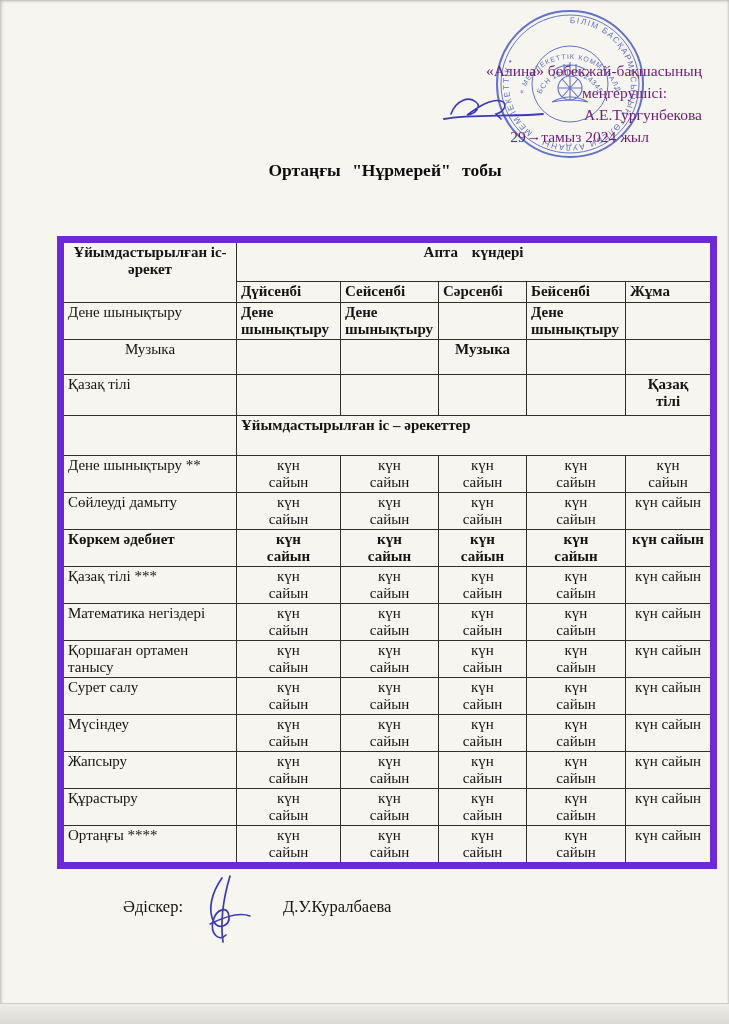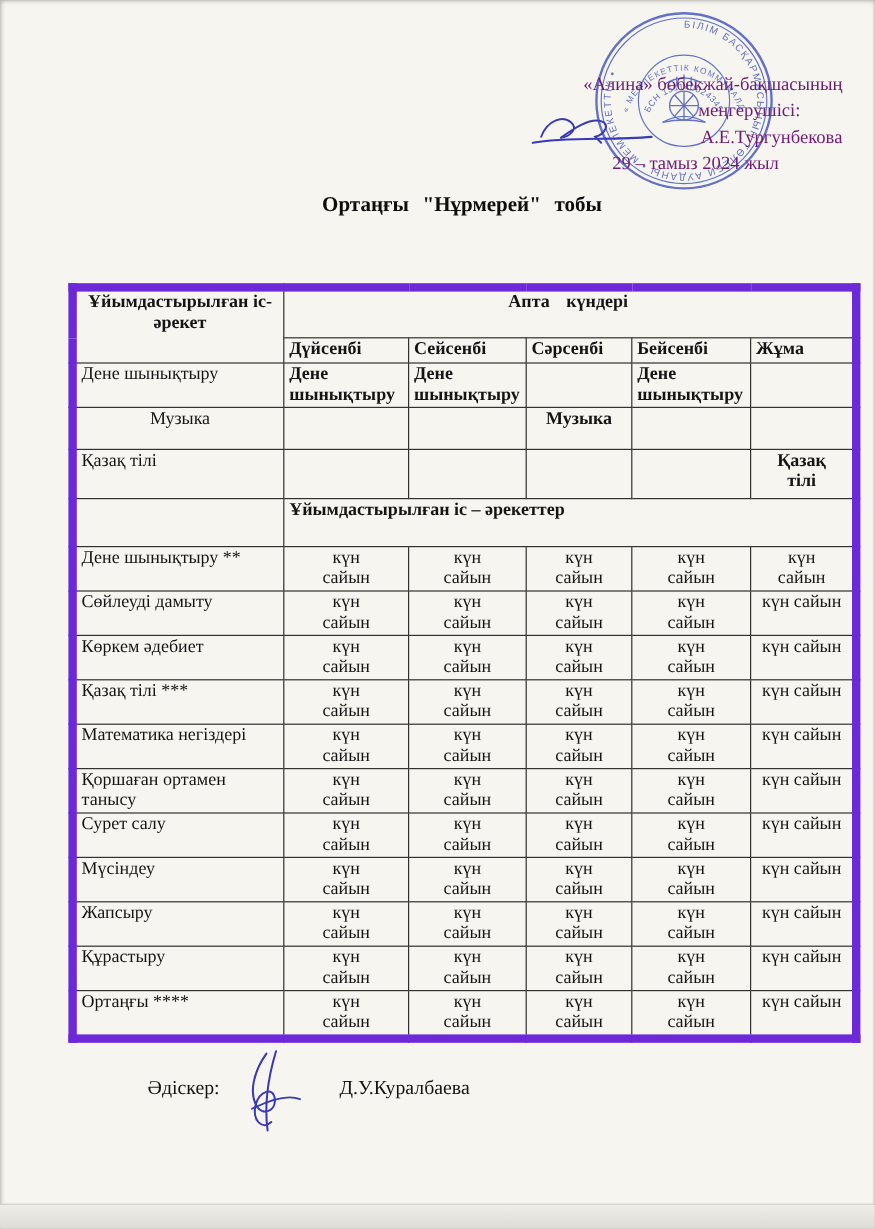--- a/index.html
+++ b/index.html
@@ -148,21 +148,21 @@
           <td class="ctr"><span class="nw">күн сайын</span></td>
         </tr>
         <tr style="height: 36px;">
           <td class="lbl">Сөйлеуді дамыту</td>
           <td class="ctr"><span class="nw">күн сайын</span></td>
           <td class="ctr"><span class="nw">күн сайын</span></td>
           <td class="ctr"><span class="nw">күн сайын</span></td>
           <td class="ctr"><span class="nw">күн сайын</span></td>
           <td class="one">күн сайын</td>
         </tr>
-        <tr style="height: 36px;">
+        <tr style="height: 36px; font-weight: bold;">
           <td class="lbl">Көркем  әдебиет</td>
           <td class="ctr"><span class="nw">күн сайын</span></td>
           <td class="ctr"><span class="nw">күн сайын</span></td>
           <td class="ctr"><span class="nw">күн сайын</span></td>
           <td class="ctr"><span class="nw">күн сайын</span></td>
           <td class="one">күн сайын</td>
         </tr>
         <tr style="height: 36px;">
           <td class="lbl">Қазақ тілі ***</td>
           <td class="ctr"><span class="nw">күн сайын</span></td>

